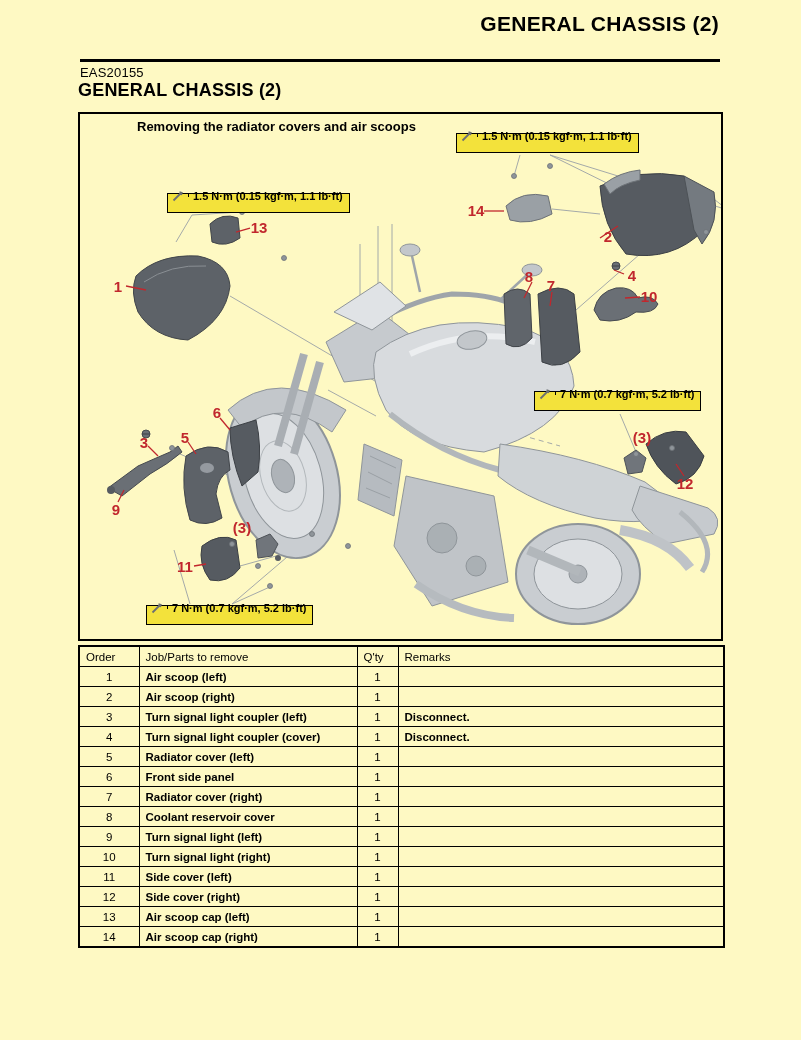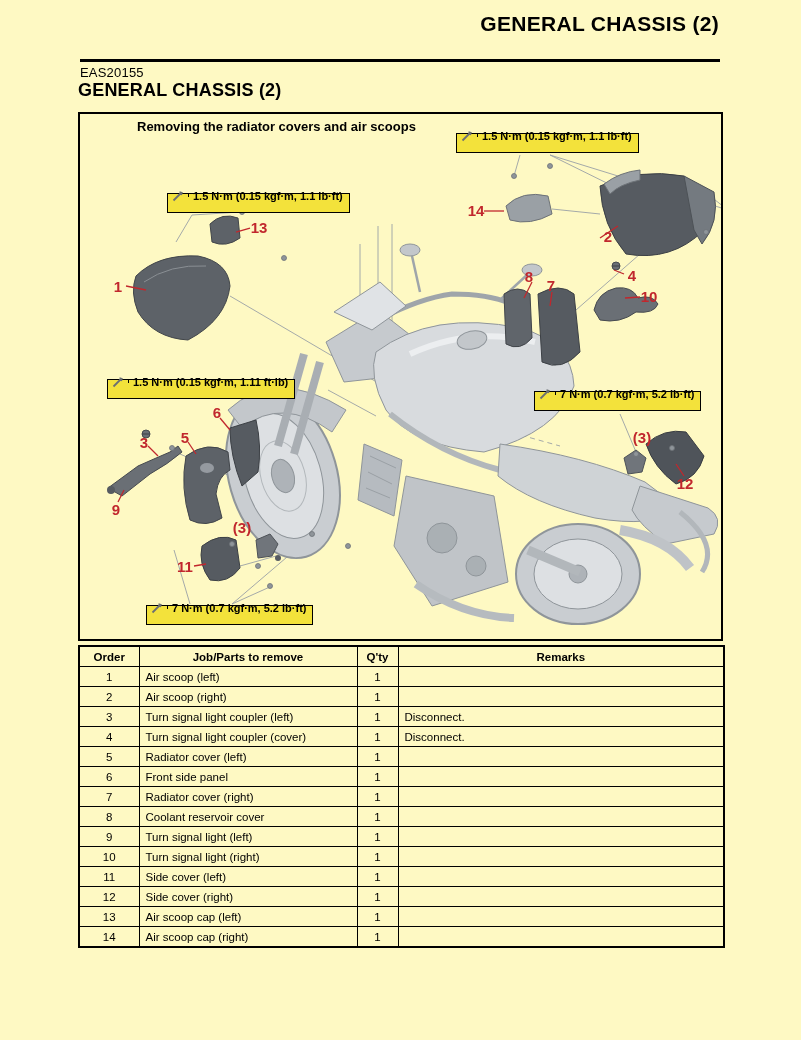--- a/index.html
+++ b/index.html
@@ -16,23 +16,23 @@
   .torque{position:absolute;display:flex;align-items:center;gap:4px;height:20px;
           background:#f3e23b;border:1.5px solid #000;box-sizing:border-box;
           padding:0 6px 15px 3px;font-size:11px;font-weight:bold;white-space:nowrap;z-index:6;}
   .torque .wrench{display:flex;align-items:center;height:100%;border-right:1.2px solid #000;padding-right:3px;}
   .callout{position:absolute;transform:translate(-50%,-50%);color:#c1272d;
            font-size:15px;font-weight:bold;z-index:6;white-space:nowrap;}
   table.parts-table{position:absolute;top:645px;left:78px;width:645px;border-collapse:collapse;
            font-size:11.5px;table-layout:fixed;border:2px solid #000;}
   table.parts-table th,table.parts-table td{border:1px solid #000;height:19px;padding:0 6px;
            vertical-align:middle;overflow:hidden;white-space:nowrap;}
-  table.parts-table th{font-weight:bold;text-align:center;}
+  table.parts-table th{font-weight:normal;text-align:left;}
   td.c-order,td.c-qty{text-align:center;}
-  td.c-job,td.c-remarks{text-align:left;}
+  td.c-job,td.c-remarks{text-align:left;font-weight:bold;}
   .page-number{position:absolute;top:998px;left:78px;width:645px;text-align:center;
            font-size:16px;font-weight:bold;}
 </style>
 </head>
 <body>
 
 <div class="page">
 
   <div class="running-header">GENERAL CHASSIS (2)</div>
   <div class="header-rule"></div>
@@ -211,29 +211,20 @@
     </div>
     <div class="torque" style="left:87px;top:79px">
       <span class="wrench">
         <svg width="14" height="14" viewBox="0 0 14 14">
             <path d="M2.5 11.5 L10 4" stroke="#6b6f73" stroke-width="1.8" fill="none"></path>
             <path d="M8.6 2.2 l3.2 1.1 -0.8 3 -2.6 -0.7 z" fill="#6b6f73"></path>
           </svg>
       </span>
       <span class="torque-text">1.5 N·m (0.15 kgf·m, 1.1 lb·ft)</span>
     </div>
-    <div class="torque" style="left:27px;top:265px">
-      <span class="wrench">
-        <svg width="14" height="14" viewBox="0 0 14 14">
-            <path d="M2.5 11.5 L10 4" stroke="#6b6f73" stroke-width="1.8" fill="none"></path>
-            <path d="M8.6 2.2 l3.2 1.1 -0.8 3 -2.6 -0.7 z" fill="#6b6f73"></path>
-          </svg>
-      </span>
-      <span class="torque-text">1.5 N·m (0.15 kgf·m, 1.11 ft·lb)</span>
-    </div>
     <div class="torque" style="left:454px;top:277px">
       <span class="wrench">
         <svg width="14" height="14" viewBox="0 0 14 14">
             <path d="M2.5 11.5 L10 4" stroke="#6b6f73" stroke-width="1.8" fill="none"></path>
             <path d="M8.6 2.2 l3.2 1.1 -0.8 3 -2.6 -0.7 z" fill="#6b6f73"></path>
           </svg>
       </span>
       <span class="torque-text">7 N·m (0.7 kgf·m, 5.2 lb·ft)</span>
     </div>
     <div class="torque" style="left:66px;top:491px">

